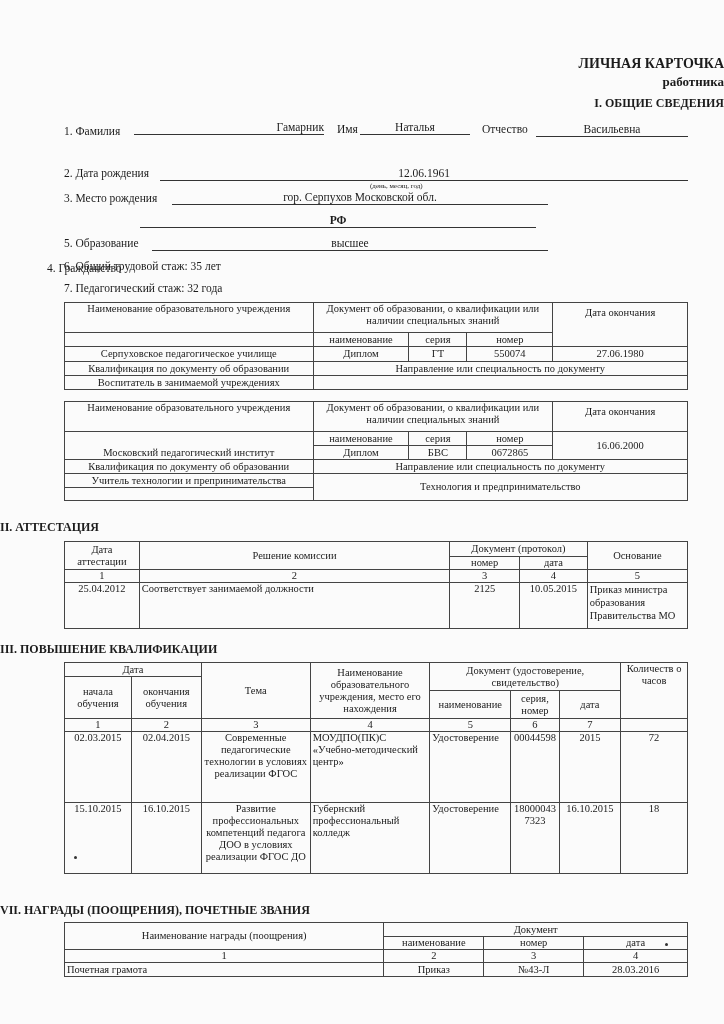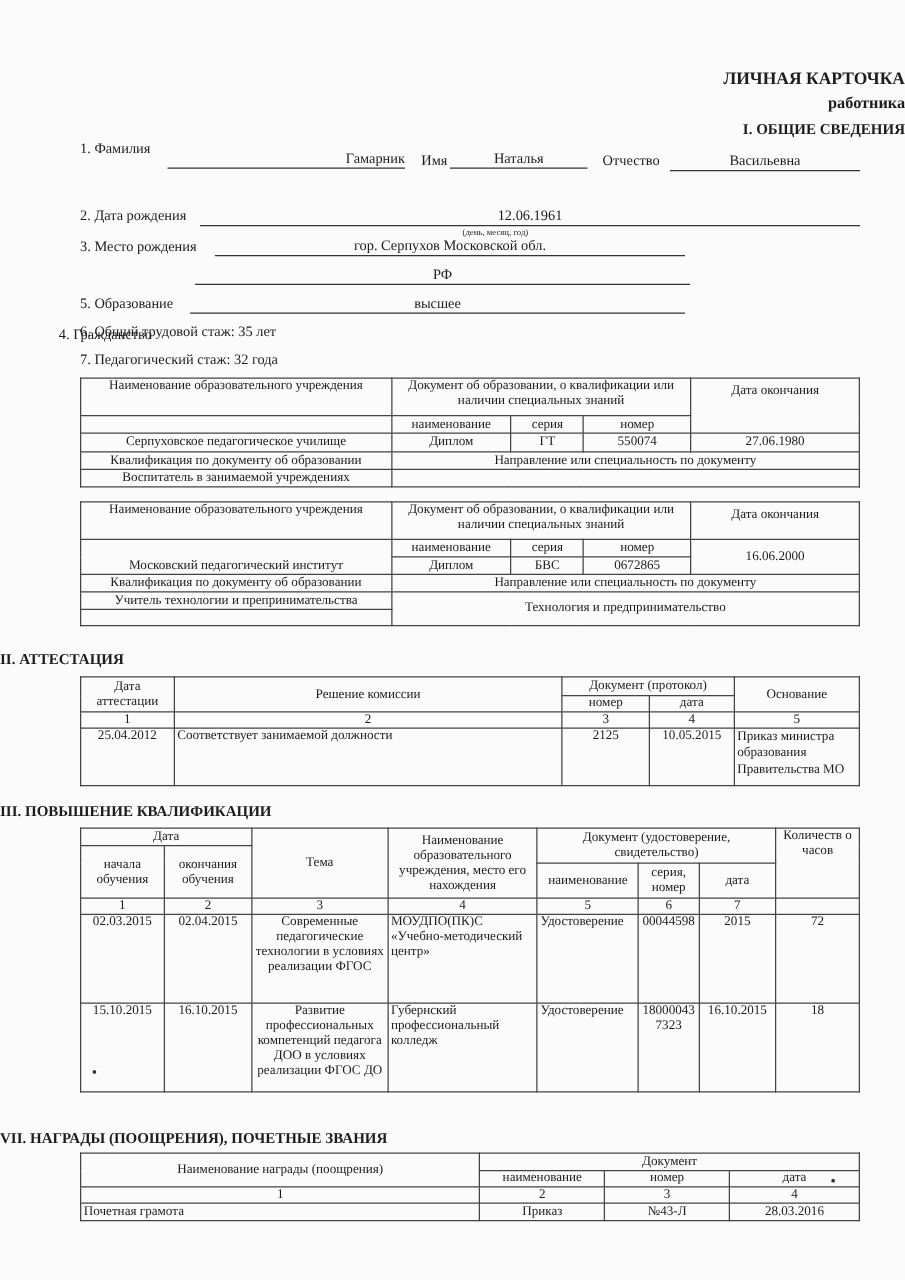--- a/index.html
+++ b/index.html
@@ -19,36 +19,36 @@
   .sec { left: 0; width: 724px; text-align: left; font-weight: bold; font-size: 12px; }
   .dot { width: 3px; height: 3px; background: #333; border-radius: 50%; }
 </style>
 </head>
 <body>
 
 <div class="abs title t1">ЛИЧНАЯ КАРТОЧКА</div>
 <div class="abs title t2">работника</div>
 <div class="abs title t3">I. ОБЩИЕ СВЕДЕНИЯ</div>
 
-<div class="abs lbl" style="left:64px;top:112px;">1. Фамилия</div>
+<div class="abs lbl" style="left:64px;top:124px;">1. Фамилия</div>
 <div class="abs line" style="left:134px;top:120px;width:190px;text-align:right;">Гамарник</div>
 <div class="abs lbl" style="left:337px;top:122px;">Имя</div>
 <div class="abs line" style="left:360px;top:120px;width:110px;">Наталья</div>
 <div class="abs lbl" style="left:482px;top:122px;">Отчество</div>
 <div class="abs line" style="left:536px;top:122px;width:152px;">Васильевна</div>
 
 <div class="abs lbl" style="left:64px;top:166px;">2. Дата рождения</div>
 <div class="abs line" style="left:160px;top:166px;width:528px;">12.06.1961</div>
 <div class="abs" style="left:370px;top:182px;font-size:7px;">(день, месяц, год)</div>
 
 <div class="abs lbl" style="left:64px;top:191px;">3. Место рождения</div>
 <div class="abs line" style="left:172px;top:190px;width:376px;">гор. Серпухов Московской обл.</div>
 
 <div class="abs lbl" style="left:47px;top:213px;margin-top:48px;">4. Гражданство</div>
-<div class="abs line" style="left:156px;top:213px;width:396px;">РФ</div>
+<div class="abs line" style="left:140px;top:213px;width:396px;font-weight:bold;">РФ</div>
 
 <div class="abs lbl" style="left:64px;top:236px;">5. Образование</div>
 <div class="abs line" style="left:152px;top:236px;width:396px;">высшее</div>
 
 <div class="abs lbl" style="left:64px;top:259px;">6. Общий трудовой стаж: 35 лет</div>
 <div class="abs lbl" style="left:64px;top:281px;">7. Педагогический стаж: 32 года</div>
 
 <table style="left:64px;top:302px;width:624px;">
   <colgroup>
       <col style="width:249px">

